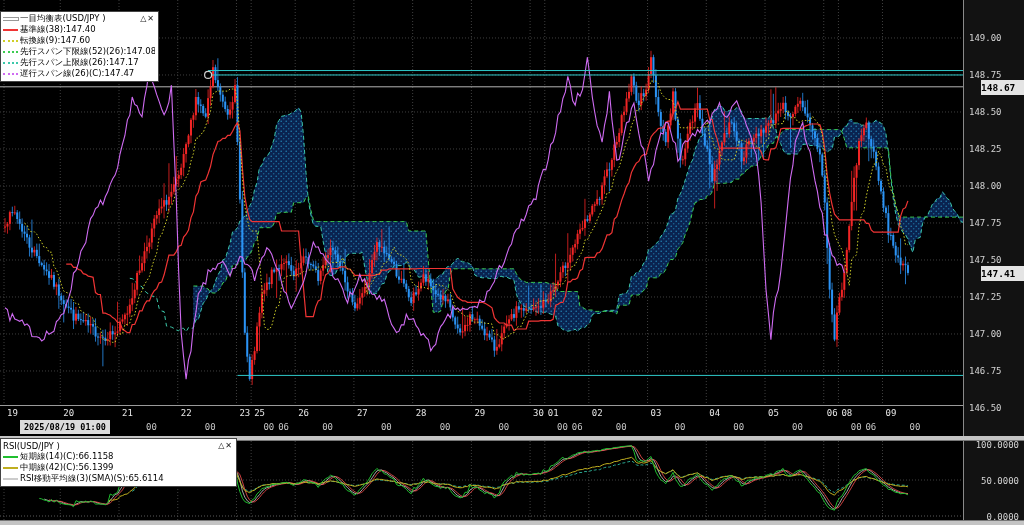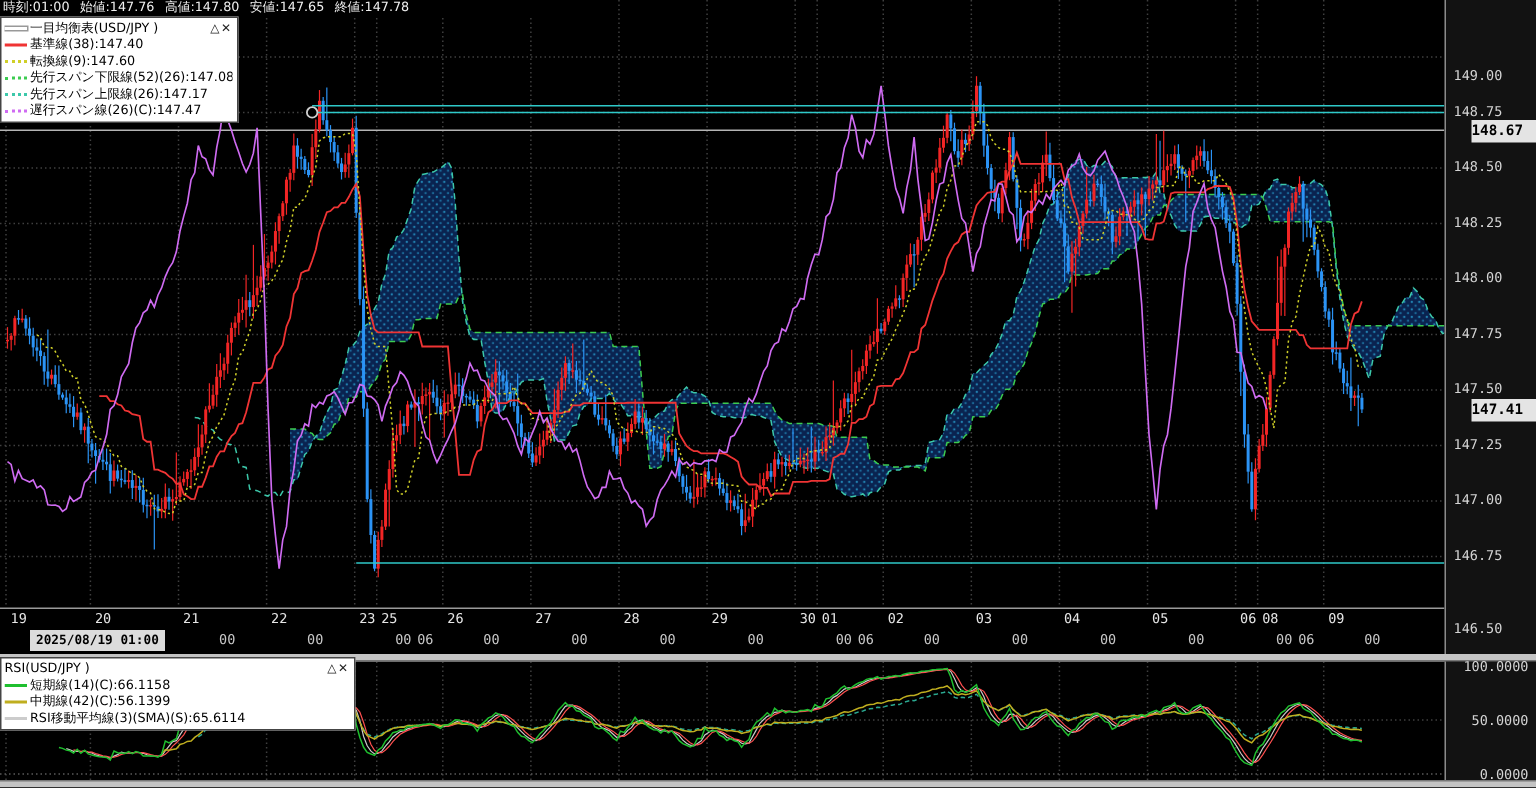--- a/index.html
+++ b/index.html
@@ -831,38 +831,35 @@
       </g>
       <path d="M66.2,264.1L68.6,264.1L71.1,264.1L73.5,267.4L76.0,267.4L78.4,269.5L80.9,270.3L83.3,273.7L85.8,274.3L88.2,276.1L90.6,276.6L93.1,277.3L95.5,292.6L98.0,294.5L100.4,294.5L102.9,313.1L105.3,313.1L107.8,314.3L110.2,315.2L112.7,317.6L115.1,319.1L117.6,322.5L120.0,322.5L122.5,329.5L124.9,330.8L127.4,332.7L129.8,332.6L132.2,324.5L134.7,324.5L137.1,318.6L139.6,310.9L142.0,310.9L144.5,304.5L146.9,300.9L149.4,300.9L151.8,294.8L154.3,290.7L156.7,288.6L159.2,282.8L161.6,282.1L164.1,274.8L166.5,265.2L168.9,255.2L171.4,255.2L173.8,255.2L176.3,251.6L178.7,246.3L181.2,245.2L183.6,237.1L186.1,234.2L188.5,230.0L191.0,217.6L193.4,211.9L195.9,196.1L198.3,192.2L200.8,182.0L203.2,180.8L205.7,180.1L208.1,173.8L210.5,166.5L213.0,154.6L215.4,148.5L217.9,141.5L220.3,140.7L222.8,138.3L225.2,138.3L227.7,135.3L230.1,135.3L232.6,131.2L235.0,126.3L237.5,122.7L239.9,130.9L242.4,168.1L244.8,196.6L247.3,210.3L249.7,219.5L252.1,221.6L254.6,221.6L257.0,221.6L259.5,221.6L261.9,221.6L264.4,221.6L266.8,221.6L269.3,221.6L271.7,221.6L274.2,221.6L276.6,221.6L279.1,221.6L281.5,231.0L284.0,231.0L286.4,231.0L288.9,231.0L291.3,231.0L293.7,231.0L296.2,231.0L298.6,231.0L301.1,260.8L303.5,287.9L306.0,316.6L308.4,316.6L310.9,316.6L313.3,316.6L315.8,306.6L318.2,300.9L320.7,299.7L323.1,283.4L325.6,274.9L328.0,273.2L330.5,268.7L332.9,268.7L335.3,268.7L337.8,268.7L340.2,266.9L342.7,266.9L345.1,266.9L347.6,269.0L350.0,269.0L352.5,272.4L354.9,275.4L357.4,275.4L359.8,275.4L362.3,275.4L364.7,275.4L367.2,275.4L369.6,275.4L372.1,275.4L374.5,275.4L376.9,274.4L379.4,274.4L381.8,270.2L384.3,270.2L386.7,270.2L389.2,268.8L391.6,268.8L394.1,268.8L396.5,268.8L399.0,268.8L401.4,268.8L403.9,268.8L406.3,268.8L408.8,268.8L411.2,268.8L413.6,268.8L416.1,268.8L418.5,268.5L421.0,268.5L423.4,268.5L425.9,268.5L428.3,268.5L430.8,268.5L433.2,268.5L435.7,268.5L438.1,268.5L440.6,268.5L443.0,268.5L445.5,268.5L447.9,268.5L450.4,268.5L452.8,288.9L455.2,293.2L457.7,297.3L460.1,299.3L462.6,300.8L465.0,300.8L467.5,302.3L469.9,302.3L472.4,302.3L474.8,302.3L477.3,302.3L479.7,302.3L482.2,302.3L484.6,303.1L487.1,304.6L489.5,306.0L492.0,307.8L494.4,317.7L496.8,320.6L499.3,323.0L501.7,323.0L504.2,323.0L506.6,325.2L509.1,325.2L511.5,325.2L514.0,330.7L516.4,329.0L518.9,329.0L521.3,329.0L523.8,329.0L526.2,329.0L528.7,321.2L531.1,321.2L533.6,321.2L536.0,321.2L538.4,321.2L540.9,320.6L543.3,320.6L545.8,320.6L548.2,320.6L550.7,320.6L553.1,319.4L555.6,305.2L558.0,304.2L560.5,302.5L562.9,302.5L565.4,296.2L567.8,281.9L570.3,281.9L572.7,279.4L575.2,279.4L577.6,277.8L580.0,270.7L582.5,269.2L584.9,257.8L587.4,257.3L589.8,257.3L592.3,257.3L594.7,257.3L597.2,252.9L599.6,252.5L602.1,248.7L604.5,242.0L607.0,234.8L609.4,234.8L611.9,232.7L614.3,219.0L616.8,216.6L619.2,208.7L621.6,200.4L624.1,193.7L626.5,186.6L629.0,182.5L631.4,172.6L633.9,167.4L636.3,163.1L638.8,161.4L641.2,156.3L643.7,154.6L646.1,154.6L648.6,145.2L651.0,137.0L653.5,133.7L655.9,131.3L658.3,128.5L660.8,128.1L663.2,127.8L665.7,122.4L668.1,121.1L670.6,121.1L673.0,113.7L675.5,109.0L677.9,101.8L680.4,109.2L682.8,109.2L685.3,109.2L687.7,109.2L690.2,109.2L692.6,109.2L695.1,109.2L697.5,109.2L699.9,109.2L702.4,109.2L704.8,109.2L707.3,109.2L709.7,119.5L712.2,119.5L714.6,131.6L717.1,138.8L719.5,148.1L722.0,148.1L724.4,148.1L726.9,148.1L729.3,148.1L731.8,148.1L734.2,148.1L736.7,148.1L739.1,148.1L741.5,148.1L744.0,148.1L746.4,148.1L748.9,148.1L751.3,148.1L753.8,148.1L756.2,148.1L758.7,148.1L761.1,151.8L763.6,159.2L766.0,159.8L768.5,159.8L770.9,148.9L773.4,148.9L775.8,147.8L778.3,139.1L780.7,129.0L783.1,128.3L785.6,128.3L788.0,128.3L790.5,128.3L792.9,128.3L795.4,128.3L797.8,128.3L800.3,128.3L802.7,128.3L805.2,126.1L807.6,125.3L810.1,124.0L812.5,124.0L815.0,124.0L817.4,124.0L819.9,124.7L822.3,132.2L824.7,148.7L827.2,175.6L829.6,192.8L832.1,204.8L834.5,214.2L837.0,217.1L839.4,219.9L841.9,219.9L844.3,219.9L846.8,219.9L849.2,219.9L851.7,219.9L854.1,219.9L856.6,219.9L859.0,219.9L861.5,219.9L863.9,219.9L866.3,223.4L868.8,223.4L871.2,229.9L873.7,232.2L876.1,232.2L878.6,232.2L881.0,232.2L883.5,232.2L885.9,232.2L888.4,232.2L890.8,232.2L893.3,232.2L895.7,232.2L898.2,232.2L900.6,216.3L903.0,209.1L905.5,207.7L907.9,200.9" fill="none" stroke="#f03434" stroke-width="1.2"></path>
       <path d="M24.6,223.3L27.0,224.8L29.5,231.1L31.9,231.8L34.4,231.8L36.8,234.2L39.3,239.0L41.7,242.5L44.2,247.5L46.6,247.5L49.0,252.2L51.5,252.2L53.9,266.5L56.4,269.4L58.8,276.2L61.3,284.3L63.7,291.1L66.2,292.4L68.6,293.3L71.1,295.7L73.5,300.4L76.0,303.8L78.4,303.8L80.9,310.9L83.3,312.2L85.8,314.0L88.2,315.9L90.6,316.3L93.1,318.5L95.5,324.3L98.0,327.5L100.4,328.7L102.9,339.1L105.3,339.9L107.8,339.9L110.2,341.5L112.7,342.4L115.1,342.4L117.6,334.0L120.0,334.0L122.5,334.0L124.9,324.5L127.4,324.5L129.8,323.0L132.2,315.0L134.7,315.0L137.1,303.7L139.6,295.0L142.0,290.8L144.5,284.3L146.9,280.8L149.4,276.4L151.8,267.2L154.3,259.1L156.7,253.1L159.2,237.1L161.6,235.2L164.1,227.2L166.5,221.0L168.9,208.3L171.4,206.2L173.8,200.1L176.3,190.3L178.7,189.6L181.2,187.2L183.6,183.3L186.1,177.4L188.5,173.2L191.0,161.0L193.4,153.5L195.9,138.1L198.3,138.1L200.8,134.0L203.2,132.6L205.7,125.8L208.1,118.1L210.5,111.5L213.0,93.9L215.4,92.0L217.9,91.1L220.3,91.1L222.8,91.1L225.2,91.1L227.7,91.1L230.1,89.0L232.6,89.0L235.0,89.0L237.5,101.8L239.9,140.3L242.4,177.5L244.8,206.0L247.3,219.7L249.7,229.0L252.1,231.0L254.6,231.0L257.0,231.0L259.5,260.8L261.9,287.9L264.4,326.5L266.8,329.3L269.3,329.3L271.7,326.0L274.2,316.0L276.6,306.5L279.1,305.3L281.5,286.8L284.0,278.3L286.4,276.6L288.9,275.6L291.3,275.6L293.7,275.6L296.2,275.6L298.6,273.8L301.1,273.8L303.5,271.4L306.0,271.4L308.4,270.0L310.9,270.0L313.3,270.0L315.8,270.0L318.2,267.0L320.7,267.0L323.1,267.0L325.6,267.0L328.0,267.4L330.5,262.5L332.9,262.5L335.3,262.5L337.8,262.5L340.2,261.9L342.7,257.7L345.1,265.0L347.6,269.0L350.0,269.0L352.5,273.1L354.9,278.9L357.4,278.9L359.8,280.1L362.3,280.1L364.7,280.1L367.2,293.9L369.6,285.2L372.1,282.8L374.5,278.1L376.9,274.1L379.4,273.5L381.8,267.2L384.3,262.9L386.7,262.2L389.2,257.7L391.6,252.4L394.1,247.1L396.5,252.2L399.0,255.0L401.4,255.0L403.9,256.7L406.3,259.2L408.8,263.7L411.2,281.2L413.6,284.1L416.1,285.9L418.5,287.0L421.0,287.0L423.4,287.0L425.9,288.4L428.3,288.4L430.8,288.4L433.2,288.4L435.7,284.5L438.1,284.5L440.6,285.7L443.0,285.7L445.5,288.0L447.9,289.4L450.4,292.1L452.8,300.0L455.2,306.8L457.7,311.4L460.1,312.4L462.6,313.8L465.0,316.1L467.5,316.1L469.9,316.1L472.4,321.5L474.8,322.2L477.3,322.2L479.7,322.2L482.2,322.2L484.6,323.1L487.1,323.5L489.5,323.5L492.0,324.1L494.4,334.2L496.8,334.2L499.3,336.1L501.7,338.1L504.2,339.3L506.6,336.1L509.1,336.0L511.5,332.9L514.0,332.7L516.4,328.0L518.9,326.3L521.3,326.3L523.8,320.0L526.2,315.9L528.7,308.0L531.1,305.6L533.6,305.6L536.0,305.6L538.4,301.6L540.9,301.0L543.3,300.6L545.8,300.0L548.2,300.0L550.7,300.0L553.1,298.8L555.6,284.7L558.0,284.3L560.5,284.3L562.9,283.8L565.4,280.6L567.8,270.3L570.3,270.3L572.7,265.2L575.2,265.2L577.6,259.4L580.0,255.4L582.5,251.0L584.9,240.0L587.4,240.0L589.8,234.7L592.3,230.2L594.7,225.9L597.2,219.7L599.6,214.7L602.1,209.1L604.5,203.0L607.0,192.8L609.4,192.8L611.9,187.3L614.3,176.4L616.8,171.1L619.2,166.9L621.6,159.2L624.1,150.0L626.5,141.7L629.0,137.6L631.4,125.6L633.9,120.2L636.3,110.7L638.8,110.3L641.2,104.4L643.7,97.6L646.1,94.2L648.6,89.2L651.0,81.1L653.5,81.1L655.9,81.1L658.3,83.6L660.8,92.3L663.2,95.8L665.7,98.4L668.1,99.5L670.6,99.5L673.0,101.5L675.5,108.7L677.9,120.4L680.4,127.8L682.8,127.8L685.3,127.8L687.7,127.8L690.2,127.8L692.6,127.8L695.1,127.9L697.5,127.7L699.9,127.7L702.4,126.9L704.8,126.9L707.3,120.2L709.7,138.0L712.2,138.0L714.6,148.1L717.1,148.1L719.5,151.8L722.0,159.2L724.4,159.8L726.9,159.8L729.3,159.8L731.8,159.8L734.2,159.8L736.7,151.1L739.1,141.0L741.5,140.3L744.0,140.3L746.4,142.9L748.9,142.9L751.3,143.2L753.8,143.2L756.2,145.9L758.7,148.1L761.1,147.2L763.6,145.0L766.0,140.4L768.5,139.0L770.9,125.0L773.4,125.0L775.8,124.0L778.3,124.0L780.7,123.6L783.1,123.6L785.6,112.1L788.0,110.4L790.5,117.7L792.9,117.7L795.4,117.7L797.8,122.2L800.3,122.2L802.7,120.5L805.2,120.5L807.6,120.5L810.1,120.5L812.5,116.2L815.0,119.7L817.4,122.4L819.9,127.5L822.3,135.0L824.7,155.0L827.2,181.9L829.6,205.6L832.1,222.8L834.5,234.6L837.0,240.2L839.4,245.1L841.9,249.7L844.3,258.5L846.8,272.1L849.2,285.5L851.7,258.9L854.1,256.6L856.6,254.9L859.0,226.7L861.5,214.7L863.9,211.2L866.3,196.2L868.8,185.0L871.2,174.0L873.7,164.1L876.1,164.1L878.6,151.3L881.0,156.0L883.5,164.8L885.9,167.7L888.4,181.8L890.8,189.8L893.3,193.9L895.7,206.2L898.2,212.6L900.6,226.4L903.0,230.7L905.5,244.7L907.9,244.7" fill="none" stroke="#cfcf28" stroke-width="1" stroke-dasharray="1.5,2"></path>
       <path d="M5.0,307.8L7.4,309.6L9.9,320.6L12.3,313.7L14.8,319.1L17.2,320.1L19.7,321.3L22.1,320.0L24.6,325.3L27.0,323.9L29.5,326.6L31.9,336.5L34.4,336.8L36.8,336.7L39.3,337.7L41.7,340.9L44.2,339.2L46.6,331.2L49.0,334.3L51.5,332.8L53.9,331.3L56.4,321.6L58.8,319.3L61.3,314.6L63.7,313.5L66.2,304.6L68.6,298.2L71.1,289.7L73.5,273.0L76.0,270.4L78.4,263.2L80.9,251.2L83.3,246.9L85.8,242.5L88.2,228.5L90.6,218.6L93.1,215.1L95.5,208.5L98.0,206.6L100.4,200.1L102.9,204.7L105.3,196.8L107.8,191.8L110.2,184.4L112.7,178.7L115.1,175.1L117.6,167.7L120.0,154.0L122.5,144.1L124.9,135.5L127.4,119.8L129.8,115.2L132.2,97.0L134.7,104.5L137.1,105.9L139.6,113.3L142.0,116.7L144.5,98.2L146.9,86.2L149.4,67.2L151.8,80.1L154.3,86.8L156.7,94.7L159.2,101.6L161.6,109.0L164.1,114.7L166.5,109.7L168.9,102.1L171.4,85.2L173.8,141.8L176.3,199.4L178.7,272.4L181.2,332.7L183.6,356.7L186.1,379.1L188.5,359.9L191.0,351.1L193.4,326.5L195.9,312.7L198.3,293.8L200.8,290.1L203.2,282.5L205.7,284.1L208.1,269.7L210.5,271.7L213.0,268.2L215.4,269.4L217.9,264.0L220.3,263.0L222.8,261.2L225.2,265.1L227.7,270.8L230.1,276.1L232.6,268.5L235.0,268.3L237.5,262.9L239.9,256.4L242.4,257.1L244.8,264.0L247.3,264.4L249.7,266.4L252.1,269.9L254.6,280.9L257.0,270.7L259.5,264.9L261.9,257.9L264.4,255.0L266.8,247.8L269.3,250.2L271.7,254.3L274.2,261.9L276.6,268.1L279.1,270.8L281.5,282.3L284.0,291.4L286.4,293.4L288.9,302.3L291.3,308.3L293.7,303.6L296.2,297.7L298.6,293.1L301.1,287.2L303.5,282.1L306.0,273.3L308.4,259.9L310.9,251.9L313.3,242.1L315.8,247.2L318.2,246.8L320.7,253.2L323.1,254.0L325.6,259.2L328.0,261.8L330.5,264.2L332.9,276.5L335.3,279.7L337.8,278.8L340.2,283.6L342.7,288.9L345.1,297.3L347.6,302.9L350.0,292.3L352.5,294.5L354.9,288.6L357.4,282.7L359.8,274.3L362.3,281.7L364.7,278.7L367.2,286.1L369.6,290.2L372.1,294.2L374.5,294.5L376.9,299.4L379.4,295.7L381.8,301.3L384.3,299.3L386.7,307.4L389.2,317.4L391.6,324.6L394.1,328.4L396.5,332.5L399.0,331.2L401.4,324.9L403.9,324.9L406.3,314.2L408.8,319.4L411.2,319.2L413.6,318.7L416.1,325.7L418.5,328.7L421.0,335.3L423.4,333.6L425.9,337.5L428.3,339.5L430.8,350.7L433.2,346.8L435.7,344.4L438.1,333.2L440.6,326.6L443.0,323.6L445.5,319.3L447.9,314.1L450.4,317.9L452.8,306.2L455.2,309.6L457.7,308.0L460.1,310.7L462.6,308.4L465.0,309.1L467.5,309.4L469.9,307.2L472.4,307.2L474.8,306.4L477.3,307.7L479.7,299.9L482.2,301.6L484.6,301.3L487.1,291.4L489.5,290.2L492.0,285.4L494.4,281.6L496.8,272.2L499.3,265.6L501.7,268.0L504.2,262.6L506.6,254.8L509.1,247.5L511.5,244.0L514.0,233.7L516.4,229.4L518.9,227.9L521.3,219.2L523.8,220.8L526.2,214.5L528.7,205.8L531.1,204.3L533.6,198.9L536.0,199.5L538.4,185.3L540.9,176.4L543.3,169.4L545.8,169.8L548.2,159.8L550.7,144.5L553.1,142.0L555.6,132.9L558.0,115.1L560.5,111.8L562.9,98.5L565.4,91.9L567.8,76.4L570.3,85.5L572.7,100.8L575.2,105.1L577.6,93.2L580.0,96.1L582.5,89.6L584.9,74.0L587.4,57.2L589.8,75.5L592.3,97.1L594.7,112.0L597.2,125.9L599.6,131.9L602.1,142.2L604.5,125.3L607.0,113.4L609.4,91.4L611.9,119.4L614.3,138.6L616.8,160.3L619.2,159.3L621.6,148.6L624.1,133.8L626.5,122.7L629.0,121.6L631.4,108.5L633.9,103.1L636.3,118.7L638.8,133.4L641.2,145.6L643.7,148.8L646.1,164.2L648.6,181.1L651.0,169.1L653.5,164.5L655.9,150.7L658.3,142.3L660.8,133.1L663.2,134.0L665.7,122.4L668.1,122.8L670.6,131.3L673.0,140.9L675.5,143.2L677.9,161.2L680.4,157.5L682.8,144.4L685.3,140.9L687.7,141.7L690.2,137.8L692.6,133.5L695.1,136.1L697.5,129.5L699.9,132.7L702.4,125.8L704.8,123.0L707.3,120.2L709.7,123.5L712.2,113.5L714.6,110.7L717.1,109.2L719.5,102.8L722.0,112.1L724.4,115.9L726.9,117.2L729.3,113.9L731.8,106.7L734.2,103.8L736.7,100.8L739.1,107.3L741.5,113.5L744.0,117.4L746.4,125.3L748.9,131.3L751.3,138.1L753.8,148.7L756.2,154.4L758.7,175.4L761.1,202.6L763.6,247.8L766.0,289.6L768.5,314.5L770.9,339.6L773.4,312.5L775.8,297.3L778.3,289.8L780.7,272.3L783.1,249.9L785.6,226.1L788.0,201.9L790.5,177.8L792.9,165.2L795.4,141.0L797.8,135.2L800.3,128.1L802.7,122.5L805.2,139.0L807.6,146.4L810.1,151.8L812.5,166.5L815.0,180.9L817.4,191.3L819.9,207.6L822.3,213.1L824.7,234.9L827.2,235.1L829.6,245.7L832.1,255.4L834.5,257.6L837.0,265.3L839.4,263.7L841.9,265.2L844.3,272.9" fill="none" stroke="#cf6bf2" stroke-width="1.1"></path>
       <line x1="208.101" y1="70.53199999999879" x2="963" y2="70.53199999999879" stroke="#2fc9c9" stroke-width="1"></line>
       <line x1="208.101" y1="74.97199999999896" x2="963" y2="74.97199999999896" stroke="#2fc9c9" stroke-width="1"></line>
       <line x1="237.465" y1="375.4119999999991" x2="963" y2="375.4119999999991" stroke="#2fc9c9" stroke-width="1"></line>
       <circle cx="208.101" cy="74.97199999999896" r="3.5" fill="#000" stroke="#d0d0d0" stroke-width="1.2"></circle>
     </svg>
 
-  <div id="topbar">
-    <span>時刻:01:00</span><span>始値:147.76</span><span>高値:147.80</span><span>安値:147.65</span><span>終値:147.78</span>
-  </div>
 
   <div id="price-axis" class="axis-col">
     <div class="tag" id="tag-upper" style="top: 79.812px;">148.67</div>
     <div class="tag" id="tag-current" style="top: 266.292px;">147.41</div>
-  <div class="tick" style="top: 46px;">149.00</div>
+  <div class="tick" style="top: 33px;">149.00</div>
       <div class="tick" style="top: 69.972px;">148.75</div>
       <div class="tick" style="top: 106.972px;">148.50</div>
       <div class="tick" style="top: 143.972px;">148.25</div>
       <div class="tick" style="top: 180.972px;">148.00</div>
       <div class="tick" style="top: 217.972px;">147.75</div>
       <div class="tick" style="top: 254.972px;">147.50</div>
       <div class="tick" style="top: 291.972px;">147.25</div>
       <div class="tick" style="top: 328.972px;">147.00</div>
       <div class="tick" style="top: 365.972px;">146.75</div>
-      <div class="tick" style="top: 402.972px; margin-top: 12px;">146.50</div>
+      <div class="tick" style="top: 402.972px;">146.50</div>
     </div>
 
   <div id="legend-main" class="legend">
     <div class="lg-row">
       <span class="lg-swatch" style="border-top:2px solid #fff;outline:1px solid #999;"></span>
       <span>一目均衡表(USD/JPY )</span>
       <span class="lg-icons"><span>△</span><span>✕</span></span>
     </div>
     <div id="legend-main-items">
         <div class="lg-row">

